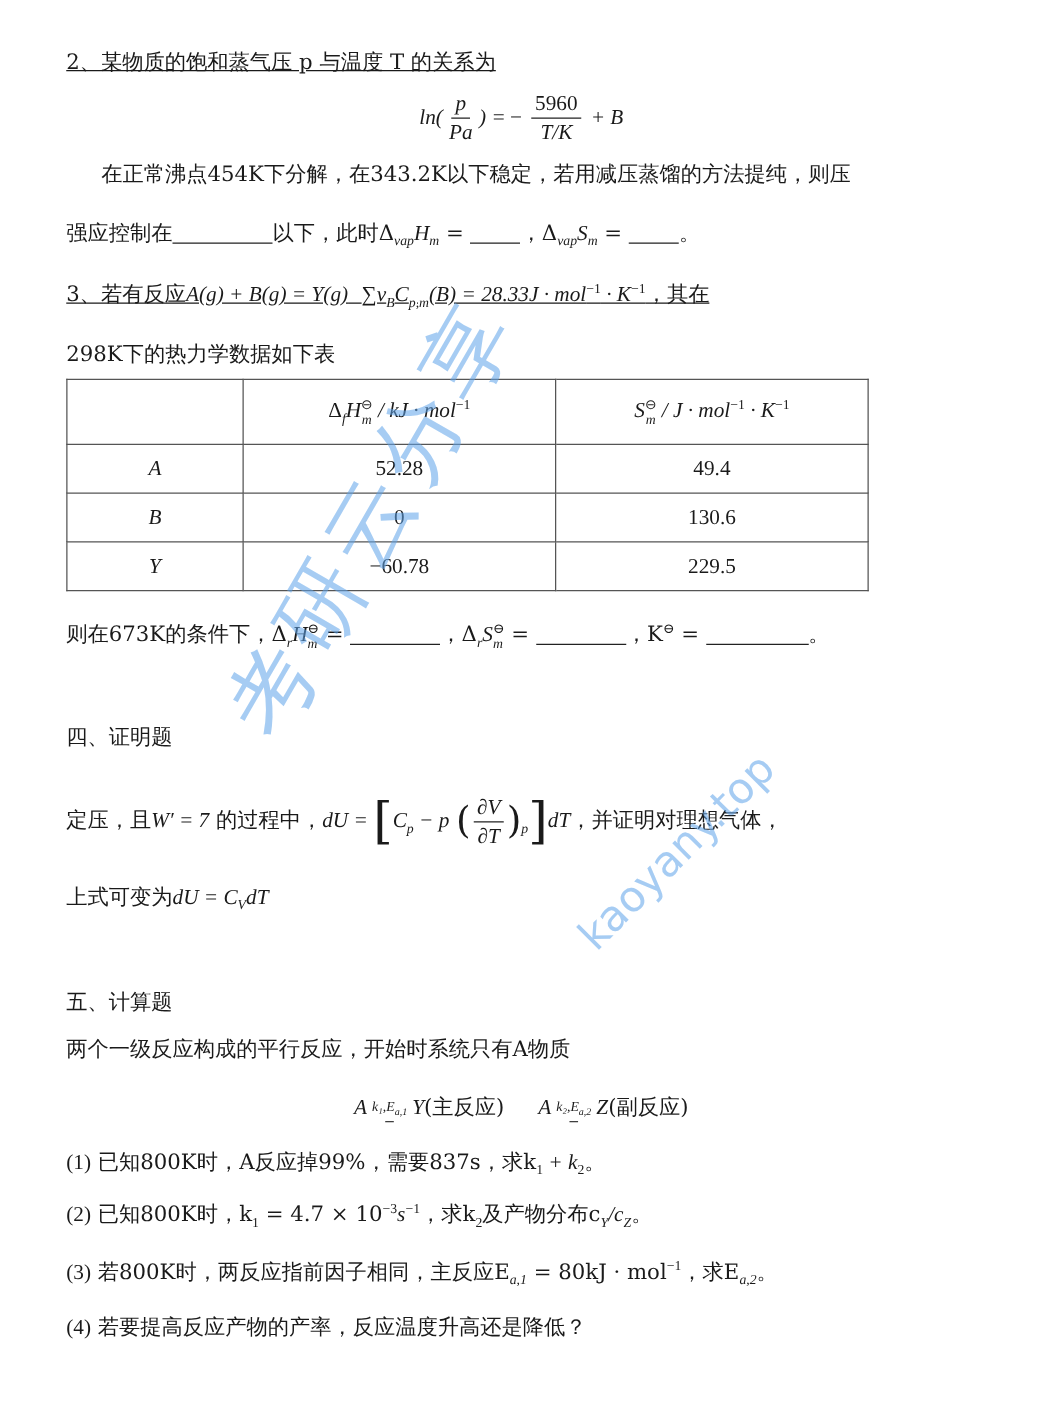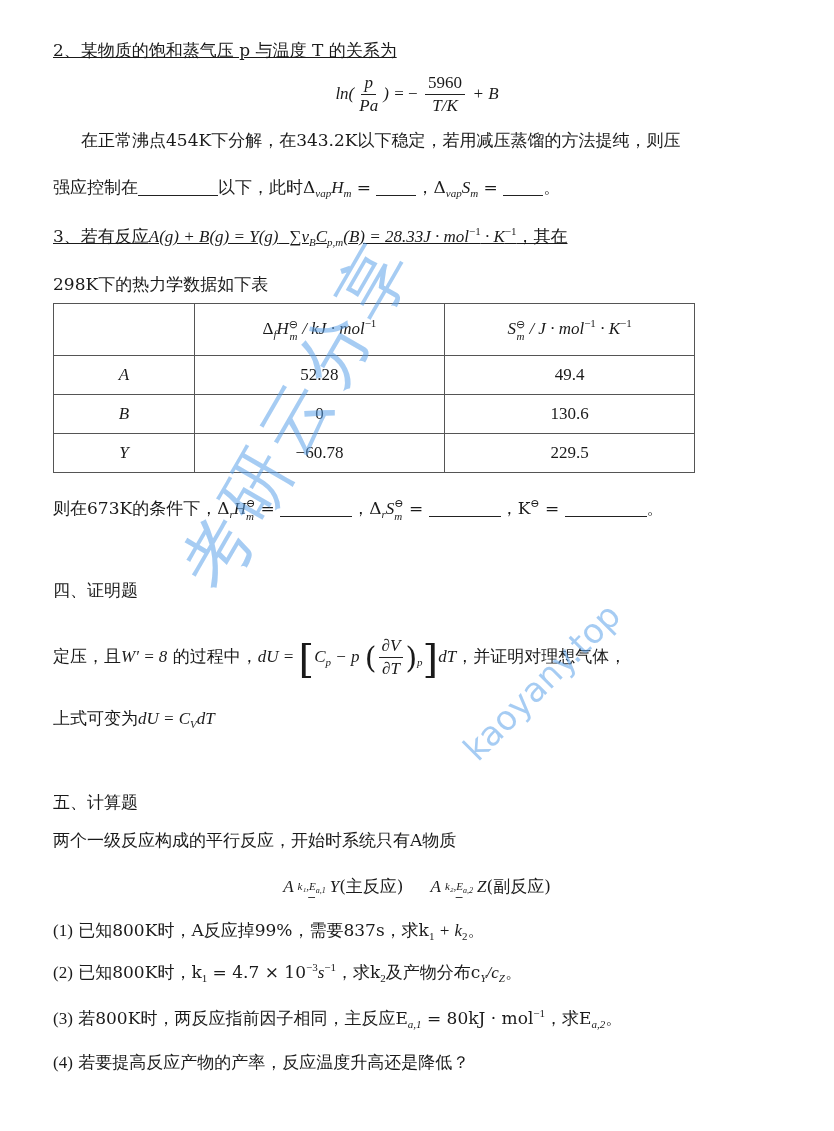--- a/index.html
+++ b/index.html
@@ -111,21 +111,21 @@
       <span class="m">m</span>
     </span><span> = </span><span class="blank" style="width:72px;"></span><span>，Δ</span><sub class="m">r</sub><span class="m">S</span><span style="display:inline-flex;flex-direction:column;vertical-align:middle;font-size:11px;line-height:12px;">
       <span>⊖</span>
       <span class="m">m</span>
     </span><span> = </span><span class="blank" style="width:72px;"></span><span>，K</span><sup>⊖</sup><span> = </span><span class="blank" style="width:82px;"></span><span>。</span>
 </div>
 
 <div class="line" style="top:578px;">四、证明题</div>
 
 <div class="line" style="top:635px; line-height:40px;">
-  <span>定压，且</span><span class="m">W′ = 8</span><span> 的过程中，</span><span class="m">dU = </span><span class="big-bracket">[</span><span class="m">C</span><sub class="m">p</sub><span class="m"> − p</span> <span class="paren">(</span><span class="frac m">
+  <span>定压，且</span><span class="m">W′ = 7</span><span> 的过程中，</span><span class="m">dU = </span><span class="big-bracket">[</span><span class="m">C</span><sub class="m">p</sub><span class="m"> − p</span> <span class="paren">(</span><span class="frac m">
       <span class="num">∂V</span>
       <span class="den">∂T</span>
     </span><span class="paren">)</span><sub class="m">p</sub><span class="big-bracket">]</span><span class="m">dT</span><span>，并证明对理想气体，</span>
 </div>
 
 <div class="line" style="top:706px;">
   <span>上式可变为</span><span class="m">dU = C</span><sub class="m">V</sub><span class="m">dT</span>
 </div>
 
 <div class="line" style="top:790px;">五、计算题</div>

